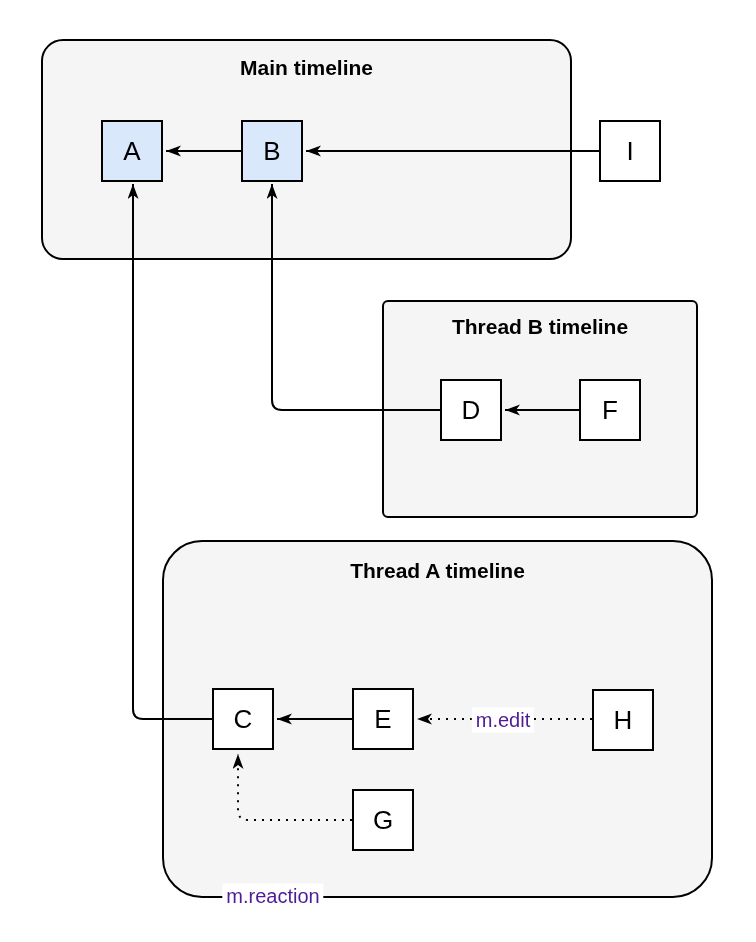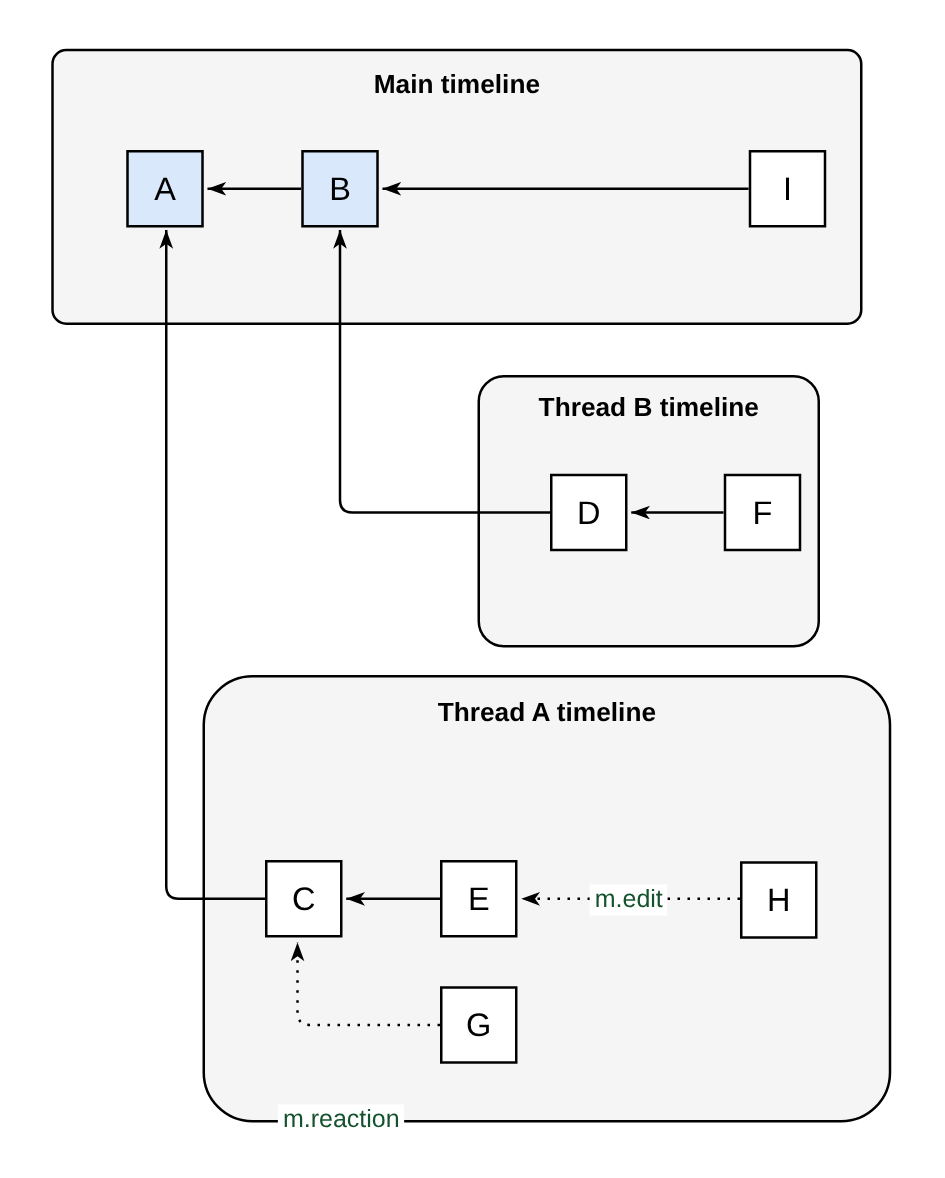--- a/index.html
+++ b/index.html
@@ -24,23 +24,23 @@
     box-sizing: border-box;
     z-index: 0;
   }
   .tl-title {
     width: 100%;
     text-align: center;
     font-weight: bold;
     font-size: 21px;
     color: #000000;
   }
-  .tl-main     { left: 41px;  top: 39px;  width: 649px; height: 221px; border-radius: 12px; }
+  .tl-main     { left: 41px;  top: 39px;  width: 531px; height: 221px; border-radius: 22px; }
   .tl-main .tl-title     { padding-top: 15px; }
-  .tl-thread-b { left: 382px; top: 300px; width: 274px; height: 218px; border-radius: 21px; }
+  .tl-thread-b { left: 382px; top: 300px; width: 316px; height: 218px; border-radius: 6px; }
   .tl-thread-b .tl-title { padding-top: 13px; }
   .tl-thread-a { left: 162px; top: 540px; width: 551px; height: 358px; border-radius: 40px; }
   .tl-thread-a .tl-title { padding-top: 17px; }
 
   
   svg.edges {
     position: absolute;
     left: 0; top: 0;
     z-index: 1;
     pointer-events: none;
@@ -78,21 +78,21 @@
   .node-g { left: 352px; top: 789px; }
   .node-h { left: 592px; top: 689px; }
 
   
   .edge-label {
     position: absolute;
     transform: translate(-50%, -50%);
     background: #ffffff;
     padding: 1px 4px;
     font-size: 20px;
-    color: #14532d;
+    color: #4c1d95;
     white-space: nowrap;
     z-index: 3;
   }
   .label-m-edit     { left: 503px; top: 720px; }
   .label-m-reaction { left: 273px; top: 896px; }
 </style>
 </head>
 <body>
 
 <div class="canvas">

